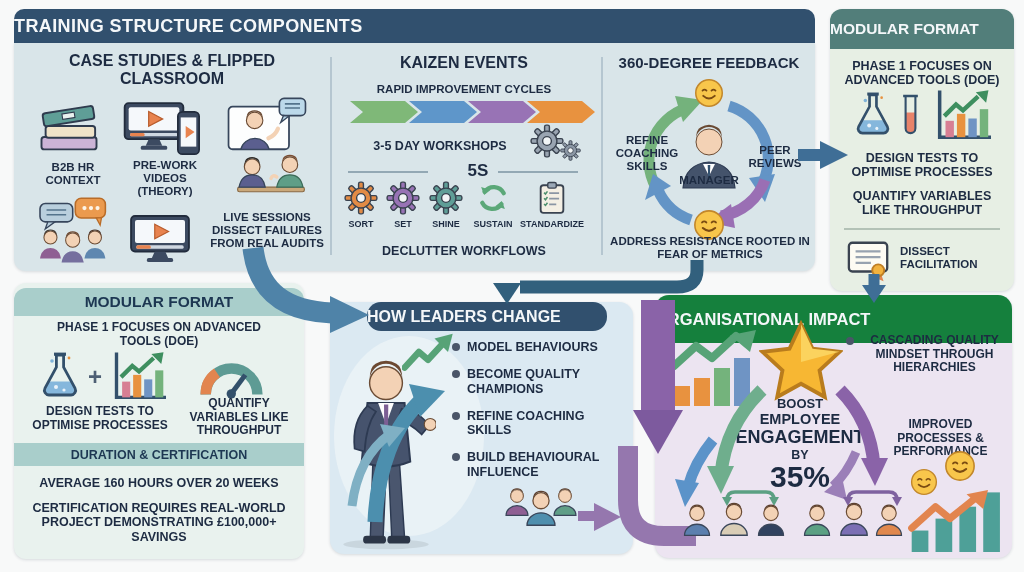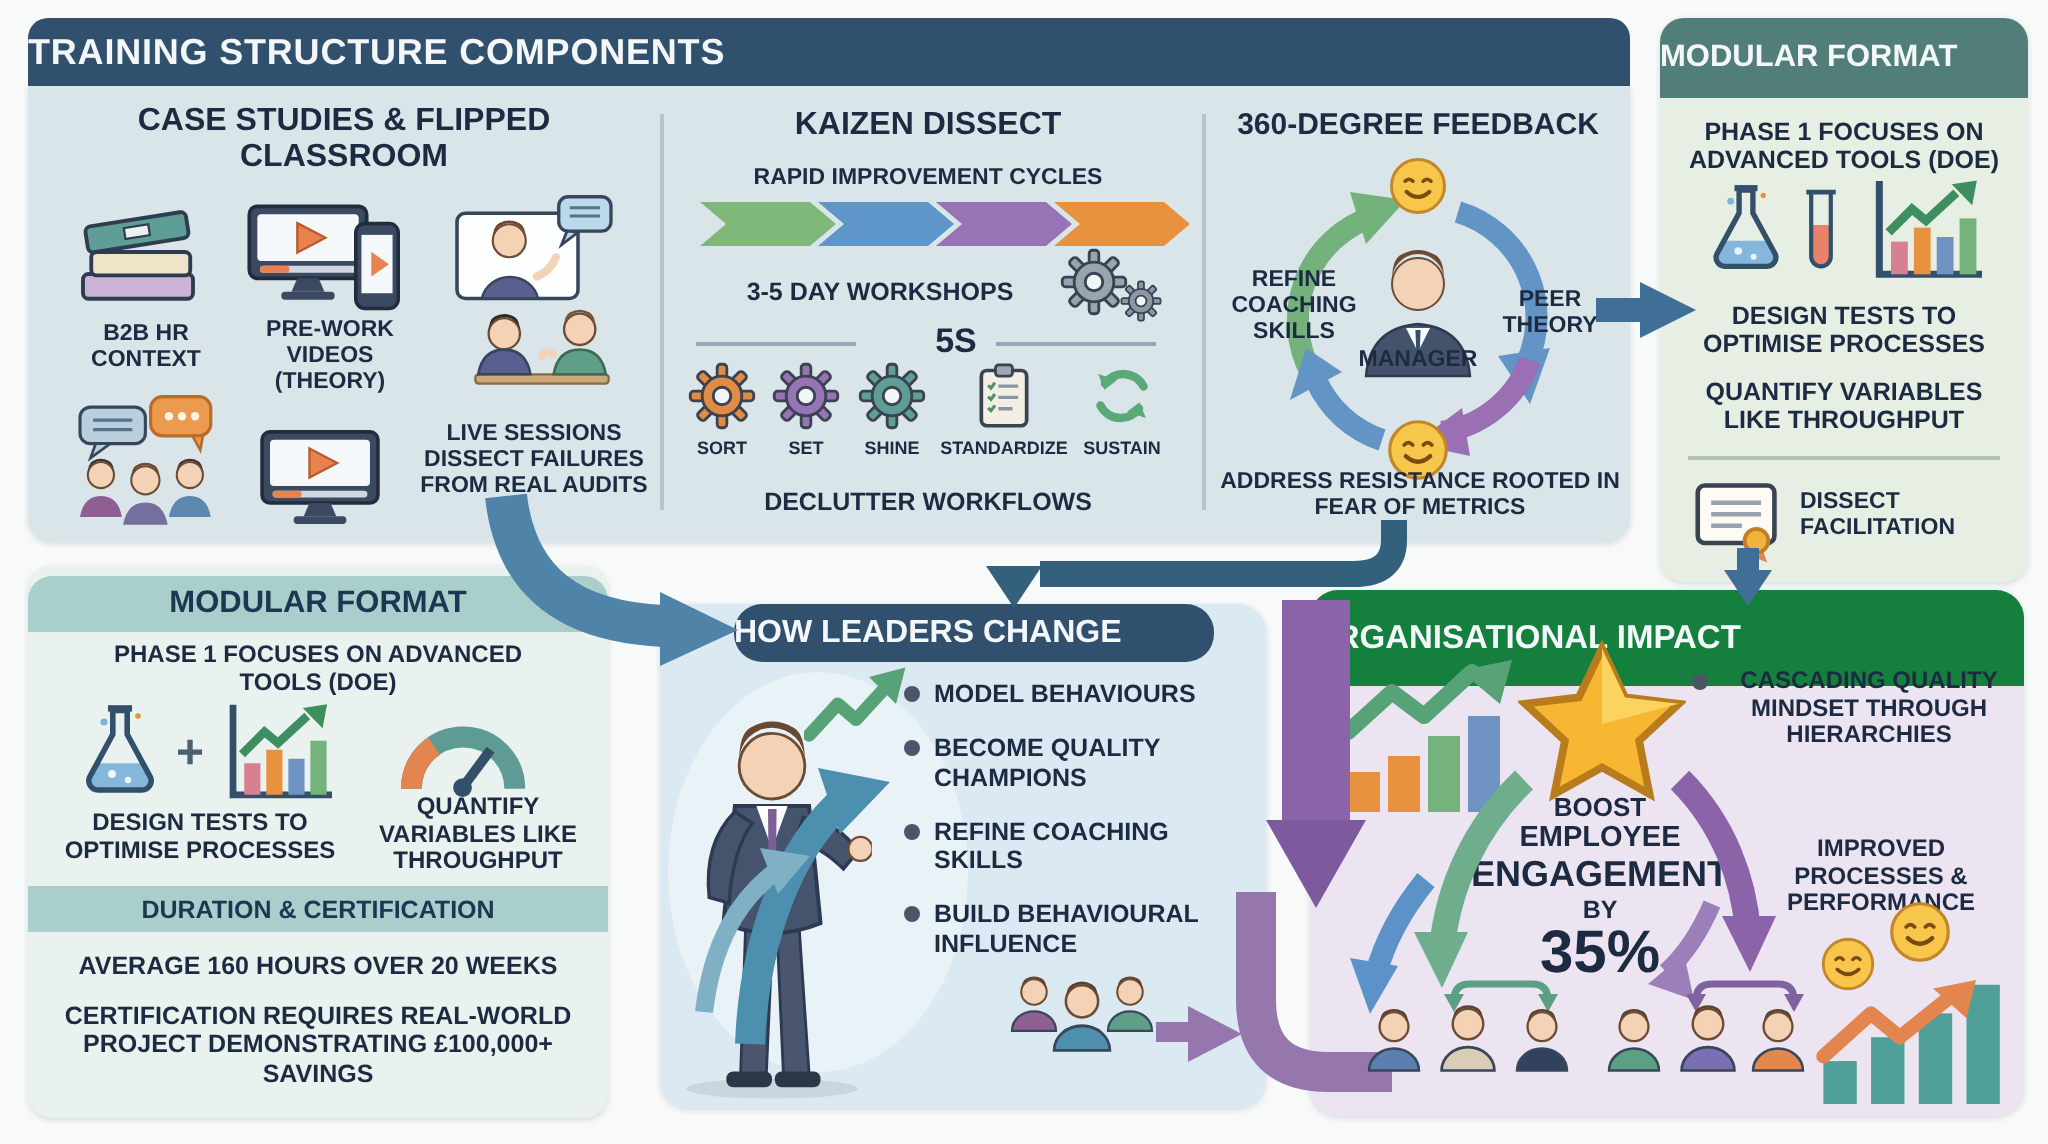--- a/index.html
+++ b/index.html
@@ -219,21 +219,21 @@
       <use href="#i-meeting"></use>
     </svg>
   <svg class="abs" style="left:36px;top:197px" width="76" height="68" viewBox="0 0 56 52">
       <use href="#i-chat"></use>
     </svg>
   <svg class="abs" style="left:128px;top:214px" width="64" height="50" viewBox="0 0 48 38">
       <use href="#i-monitor"></use>
     </svg>
   <div class="abs c lh" style="left:204px;top:211px;width:126px;font-size:11.5px">LIVE SESSIONS DISSECT FAILURES FROM REAL AUDITS</div>
 
-  <div class="abs c" style="left:354px;top:54px;width:220px;font-size:16px">KAIZEN DISSECT</div>
+  <div class="abs c" style="left:354px;top:54px;width:220px;font-size:16px">KAIZEN EVENTS</div>
   <div class="abs c" style="left:344px;top:83px;width:240px;font-size:11.5px">RAPID IMPROVEMENT CYCLES</div>
   <div class="abs" style="left:350px;top:101px;display:flex">
     <div class="chev" style="background:#7fb878;margin-left:0"></div>
     <div class="chev" style="background:#5e96ca"></div>
     <div class="chev" style="background:#9873b5"></div>
     <div class="chev" style="background:#e8923f"></div>
   </div>
   <div class="abs c" style="left:352px;top:139px;width:176px;font-size:12.5px">3-5 DAY WORKSHOPS</div>
   <svg class="abs" style="left:530px;top:124px;color:#99a4b1" width="34" height="34" viewBox="0 0 24 24">
       <use href="#i-gear"></use>
@@ -256,31 +256,31 @@
           <use href="#i-gear"></use>
         </svg>
       <div style="font-size:9px;margin-top:4px">SET</div>
     </div>
     <div style="width:44px;text-align:center">
       <svg style="margin:0 auto;color:#5f9e97" width="34" height="34" viewBox="0 0 24 24">
           <use href="#i-gear"></use>
         </svg>
       <div style="font-size:9px;margin-top:4px">SHINE</div>
     </div>
+    <div style="width:50px;text-align:center">
+      <svg style="margin:0 auto;color:#5ba878" width="34" height="34" viewBox="0 0 24 24">
+          <use href="#i-recycle"></use>
+        </svg>
+      <div style="font-size:9px;margin-top:4px">SUSTAIN</div>
+    </div>
     <div style="width:68px;text-align:center">
       <svg style="margin:0 auto" width="34" height="34" viewBox="0 0 24 24">
           <use href="#i-clip"></use>
         </svg>
       <div style="font-size:9px;margin-top:4px;white-space:nowrap">STANDARDIZE</div>
-    </div>
-    <div style="width:50px;text-align:center">
-      <svg style="margin:0 auto;color:#5ba878" width="34" height="34" viewBox="0 0 24 24">
-          <use href="#i-recycle"></use>
-        </svg>
-      <div style="font-size:9px;margin-top:4px">SUSTAIN</div>
     </div>
   </div>
   <div class="abs c" style="left:354px;top:244px;width:220px;font-size:12.5px">DECLUTTER WORKFLOWS</div>
 
   <div class="abs c" style="left:609px;top:54px;width:200px;font-size:15px">360-DEGREE FEEDBACK</div>
   <svg class="abs" style="left:612px;top:78px" width="195" height="168" viewBox="0 0 195 168">
     <path d="M47 114A55 55 0 0 1 75 30" fill="none" stroke="#74b27c" stroke-width="11"></path>
     <path d="M63 18 91 22 71 44z" fill="#74b27c"></path>
     <path d="M117 28A55 55 0 0 1 149 108" fill="none" stroke="#6394c6" stroke-width="11"></path>
     <path d="M137 100 163 96 153 124z" fill="#6394c6"></path>
@@ -292,21 +292,21 @@
     <use href="#i-smiley" x="81" y="131" width="32" height="32"></use>
     <g>
       <path d="M71 110Q73 86 97 84 121 86 123 110Z" fill="#44536b" stroke="#2d3a52" stroke-width="1.2"></path>
       <path d="M91 86 97 98 103 86Z" fill="#fff"></path>
       <path d="M95.7 87h2.6L97.7 102h-1.4z" fill="#31506e"></path>
       <circle cx="97" cy="64" r="13" fill="#f3d2b5" stroke="#6b4c35" stroke-width="1"></circle>
       <path d="M84 62a13 13 0 0 1 26 0q0-10.5-4.8-12.7a15.5 15.5 0 0 0-16.4 0Q84 51.5 84 62z" fill="#6a4a33"></path>
     </g>
   </svg>
   <div class="abs c lh" style="left:606px;top:134px;width:82px;font-size:11.5px">REFINE COACHING SKILLS</div>
-  <div class="abs c lh" style="left:742px;top:144px;width:66px;font-size:11.5px">PEER THEORY</div>
+  <div class="abs c lh" style="left:742px;top:144px;width:66px;font-size:11.5px">PEER REVIEWS</div>
   <div class="abs c" style="left:659px;top:174px;width:100px;font-size:11.5px">MANAGER</div>
   <div class="abs c lh" style="left:602px;top:235px;width:216px;font-size:11.5px">ADDRESS RESISTANCE ROOTED IN FEAR OF METRICS</div>
 
   <div class="panel" style="left:830px;top:9px;width:184px;height:282px;background:#e7efe4">
     <div class="hdr" style="height:40px;background:#527e7a;font-size:15.5px">
       <span>MODULAR FORMAT</span>
     </div>
     <div class="c lh" style="margin:10px 8px 0;font-size:12.5px">PHASE 1 FOCUSES ON ADVANCED TOOLS (DOE)</div>
     <svg class="abs" style="left:20px;top:80px" width="46" height="50" viewBox="0 0 24 24">
         <use href="#i-flask"></use>

